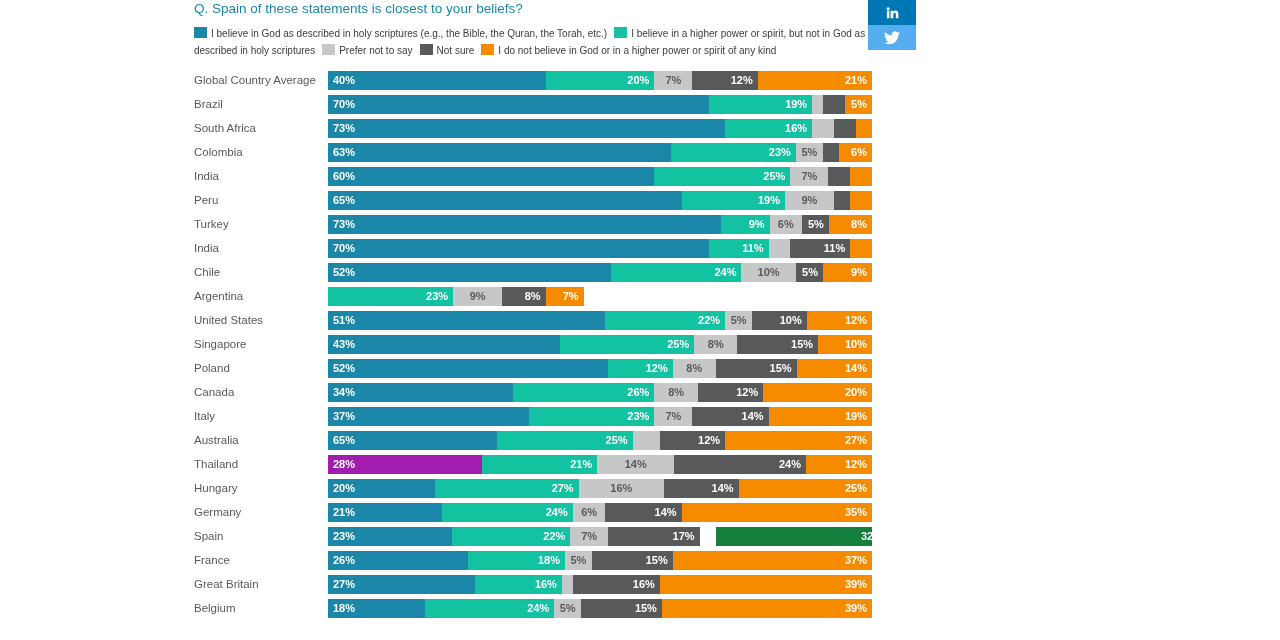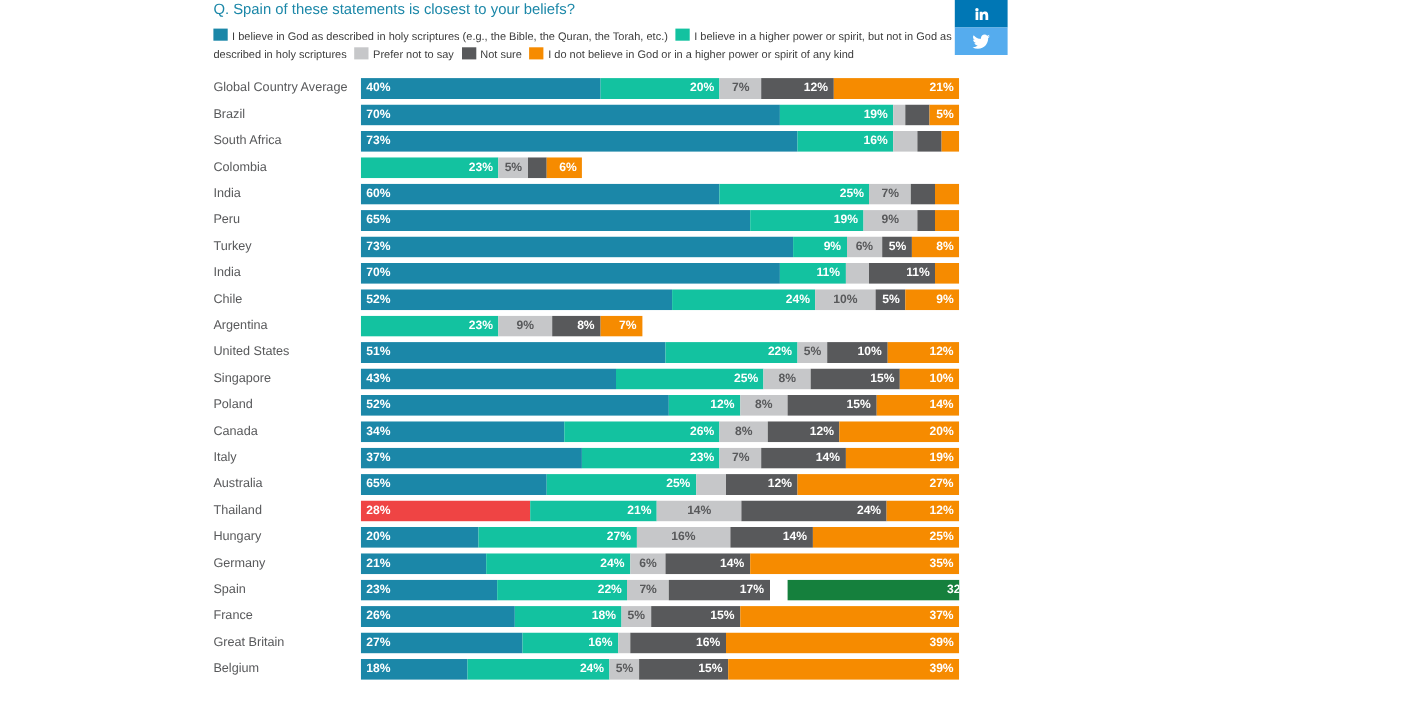--- a/index.html
+++ b/index.html
@@ -169,20 +169,23 @@
               <span class="pct">16%</span>
             </div>
             <div class="seg grey-seg lbl-center" style="flex: 0 0 4%; background: rgb(198, 199, 201);"></div>
             <div class="seg lbl-right" style="flex: 0 0 4%; background: rgb(88, 89, 91);"></div>
             <div class="seg lbl-right" style="flex: 0 0 3%; background: rgb(246, 139, 0);"></div>
           </div>
         </div>
         <div class="row">
           <div class="row-label">Colombia</div>
           <div class="bar">
+            <div class="seg lbl-left" style="flex: 0 0 63%; background: rgb(27, 135, 168);">
+              <span class="pct">63%</span>
+            </div>
             <div class="seg lbl-right" style="flex: 0 0 23%; background: rgb(19, 194, 160);">
               <span class="pct">23%</span>
             </div>
             <div class="seg grey-seg lbl-center" style="flex: 0 0 5%; background: rgb(198, 199, 201);">
               <span class="pct">5%</span>
             </div>
             <div class="seg lbl-right" style="flex: 0 0 3%; background: rgb(88, 89, 91);"></div>
             <div class="seg lbl-right" style="flex: 0 0 6%; background: rgb(246, 139, 0);">
               <span class="pct">6%</span>
             </div>
@@ -407,21 +410,21 @@
               <span class="pct">12%</span>
             </div>
             <div class="seg lbl-right" style="flex: 0 0 27%; background: rgb(246, 139, 0);">
               <span class="pct">27%</span>
             </div>
           </div>
         </div>
         <div class="row">
           <div class="row-label">Thailand</div>
           <div class="bar">
-            <div class="seg lbl-left" style="flex: 0 0 28.2828%; background: #ef4444;">
+            <div class="seg lbl-left" style="flex: 0 0 28.2828%; background: #a21caf;">
               <span class="pct">28%</span>
             </div>
             <div class="seg lbl-right" style="flex: 0 0 21.2121%; background: rgb(19, 194, 160);">
               <span class="pct">21%</span>
             </div>
             <div class="seg grey-seg lbl-center" style="flex: 0 0 14.1414%; background: rgb(198, 199, 201);">
               <span class="pct">14%</span>
             </div>
             <div class="seg lbl-right" style="flex: 0 0 24.2424%; background: rgb(88, 89, 91);">
               <span class="pct">24%</span>

